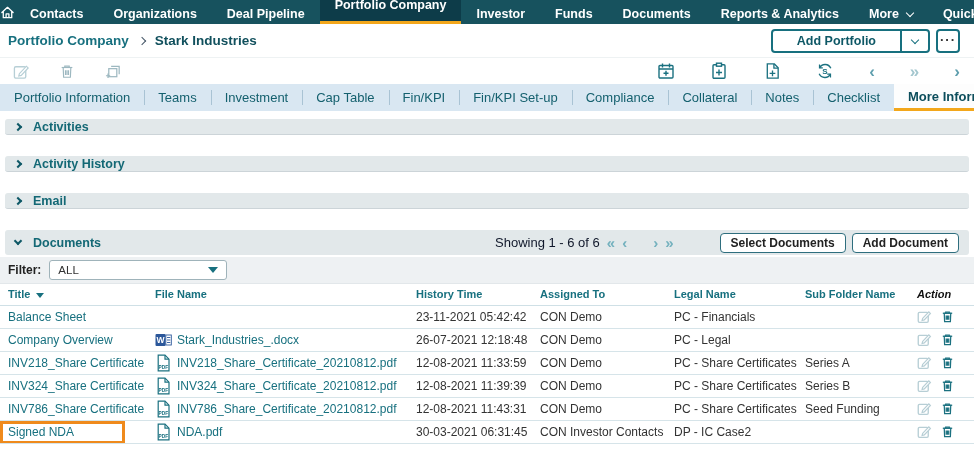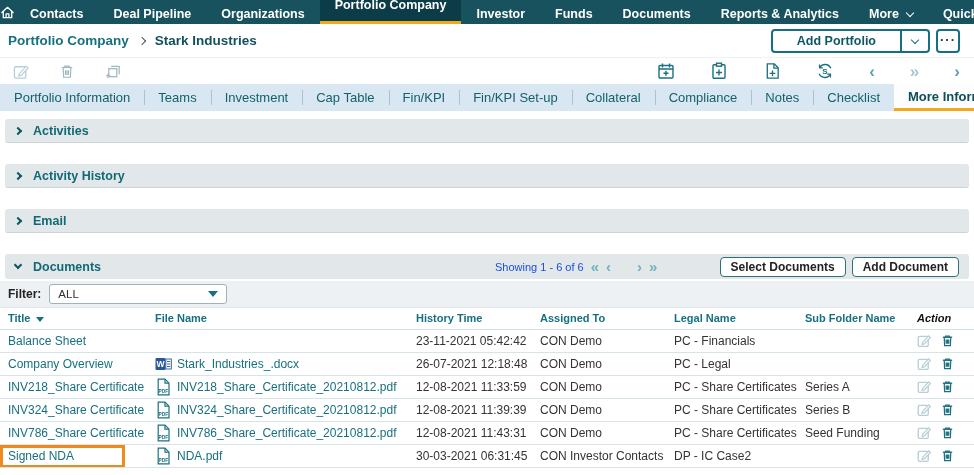--- a/index.html
+++ b/index.html
@@ -53,34 +53,34 @@
   .tab { display: flex; align-items: center; padding: 0 14px; color: #14606e; font-size: 13px;
     cursor: pointer; white-space: nowrap; position: relative; }
   .tab + .tab::before { content: ""; position: absolute; left: 0; top: 6px; bottom: 6px;
     border-left: 1px solid #a9c3d4; }
   .tab.active { background: #fdfdfd; font-weight: bold; color: #0d4e5c;
     border-bottom: 3px solid var(--accent-orange); }
   .tab.active::before, .tab.active + .tab::before { display: none; }
 
   
   .content { padding-top: 8px; background: #fff; }
-  .section-bar { height: 24px; margin: 0 5px 21px 5px; background: #e2e8ea; border-radius: 3px;
+  .section-bar { height: 16px; margin: 0 5px 21px 5px; background: #e2e8ea; border-radius: 3px;
     border-bottom: 1px solid #ccd4d8; display: flex; align-items: center; padding: 0 10px; cursor: pointer; }
   .sec-chev-right { width: 6px; height: 6px; border-right: 2px solid #0e5866; border-bottom: 2px solid #0e5866;
     transform: rotate(-45deg); margin-right: 12px; }
   .sec-chev-down { width: 6px; height: 6px; border-right: 2px solid #0e5866; border-bottom: 2px solid #0e5866;
     transform: rotate(45deg); margin-right: 12px; margin-top: -3px; }
   .section-label { color: #136875; font-size: 12.5px; font-weight: bold; }
 
   
   .doc-section { margin-top: 3px; }
   .doc-header { height: 25px; margin: 0 5px; background: #e2e8ea; border-radius: 3px;
     display: flex; align-items: center; padding: 0 10px; position: relative; }
   .showing-group { position: absolute; left: 490px; display: flex; align-items: center; gap: 7px; }
-  .showing-text { font-size: 11px; color: #1d4ed8; }
+  .showing-text { font-size: 13px; color: #0f172a; }
   .pg-arrow { color: #74b1be; font-size: 15px; font-weight: bold; cursor: pointer; line-height: 1; }
   .pg-gap { width: 12px; }
   .doc-buttons { margin-left: auto; display: flex; gap: 6px; padding-left: 18px; }
   .doc-btn { background: #fff; border: 1.5px solid #2e6e7e; border-radius: 4px; height: 20px;
     padding: 0 10px; font-size: 12px; font-weight: bold; color: #222; cursor: pointer;
     font-family: inherit; }
 
   .filter-row { height: 27px; background: #eef1f3; margin: 2px 0 0 0; display: flex; align-items: center;
     padding: 0 8px; border-bottom: 1px solid #e2e7ea; }
   .filter-label { font-weight: bold; color: #222; margin-right: 8px; }
@@ -112,22 +112,22 @@
 <body style="--nav-bg: #17525e; --nav-active-bg: #0d3c49; --accent-orange: #f3a71b; --highlight-orange: #ef8a1c; --teal: #17707f; --teal-dark: #11505d; --word-blue: #2b579a;">
 
 <nav class="topnav">
   <div class="home-btn">
     <svg width="15" height="15" viewBox="0 0 16 16">
       <path d="M2 8 L8 2.5 L14 8 M3.5 7 V13.5 H12.5 V7 M6.5 13.5 V9.5 H9.5 V13.5" fill="none" stroke="#fff" stroke-width="1.4" stroke-linecap="round" stroke-linejoin="round"></path>
     </svg>
   </div>
   <div style="display:flex;align-items:stretch;">
       <div class="nav-item">Contacts</div>
+      <div class="nav-item">Organizations</div>
       <div class="nav-item">Deal Pipeline</div>
-      <div class="nav-item">Organizations</div>
       <div class="nav-item active">Portfolio Company</div>
       <div class="nav-item">Investor</div>
       <div class="nav-item">Funds</div>
       <div class="nav-item">Documents</div>
       <div class="nav-item">Reports &amp; Analytics</div>
       <div class="nav-item">More<span class="chev"></span></div>
       <div class="nav-item">Quick Create</div>
     </div>
 </nav>
 
@@ -207,22 +207,22 @@
   </div>
 </div>
 
 <div class="tabbar">
     <div class="tab">Portfolio Information</div>
     <div class="tab">Teams</div>
     <div class="tab">Investment</div>
     <div class="tab">Cap Table</div>
     <div class="tab">Fin/KPI</div>
     <div class="tab">Fin/KPI Set-up</div>
+    <div class="tab">Compliance</div>
     <div class="tab">Collateral</div>
-    <div class="tab">Compliance</div>
     <div class="tab">Notes</div>
     <div class="tab">Checklist</div>
     <div class="tab active">More Information</div>
   </div>
 
 <div class="content">
   <div>
       <div class="section-bar">
         <span class="sec-chev-right"></span>
         <span class="section-label">Activities</span>

